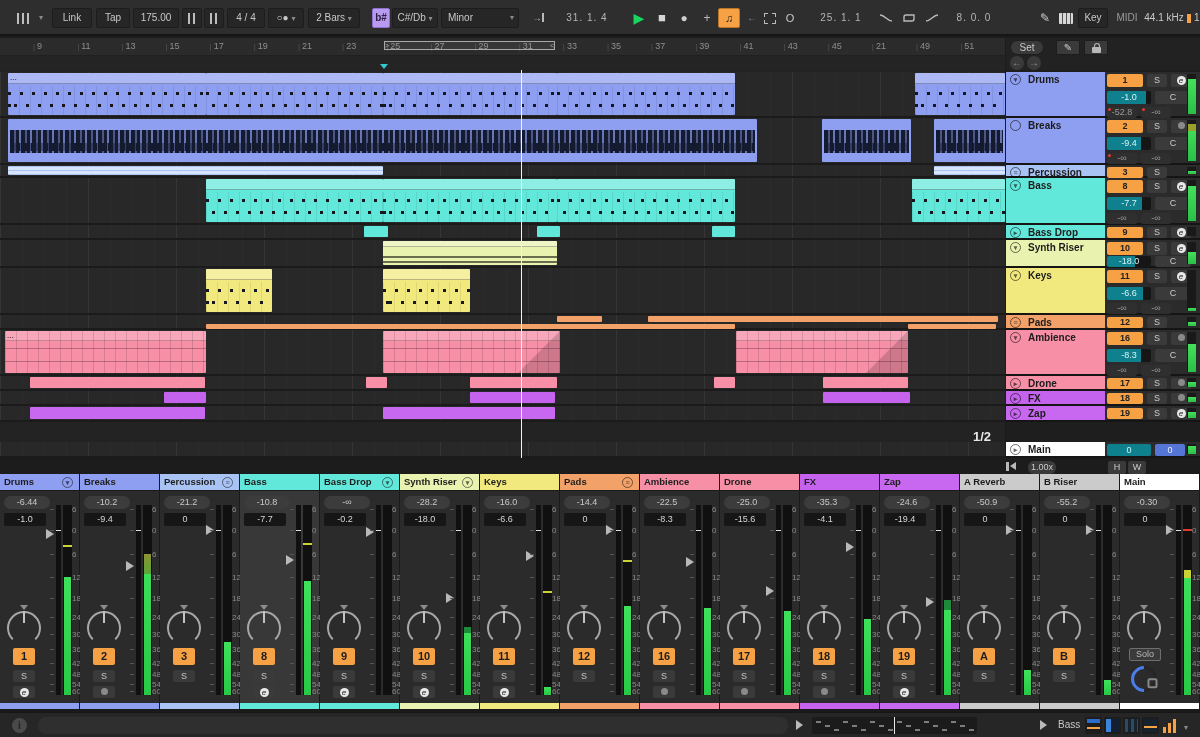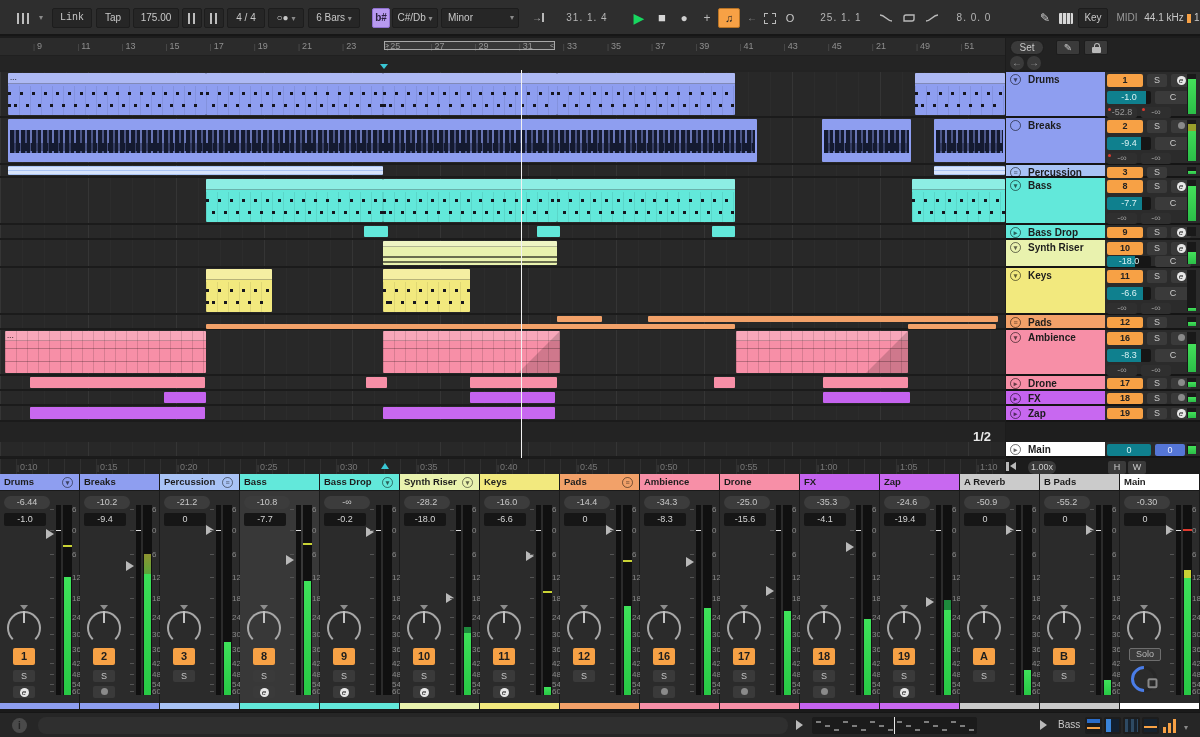--- a/index.html
+++ b/index.html
@@ -159,28 +159,28 @@
   .spk2 { display:inline-block; width:3px; height:9px; background:#b9b9b9; vertical-align:middle; margin-right:1px; }
 </style>
 </head>
 <body>
 
 <div id="app">
 
   <div id="toolbar">
     <span class="tb plain" style="left:12px;width:22px;"><span class="vbars"></span></span>
     <span class="tb plain caret" style="left:36px;width:10px;">▾</span>
-    <span class="tb" style="left:52px;width:40px;font-family:Liberation Mono, monospace;">Link</span>
+    <span class="tb" style="left:52px;width:40px;">Link</span>
     <span class="tb" style="left:96px;width:34px;">Tap</span>
     <span class="tb" style="left:133px;width:46px;">175.00</span>
     <span class="tb" style="left:182px;width:20px;"><span class="vbars" style="width:9px;"></span></span>
     <span class="tb" style="left:204px;width:20px;"><span class="vbars" style="width:9px;"></span></span>
     <span class="tb" style="left:227px;width:38px;">4 / 4</span>
     <span class="tb" style="left:268px;width:36px;"><span>○●</span> <span class="caret">▾</span></span>
-    <span class="tb" style="left:308px;width:52px;"><span>6 Bars</span> <span class="caret">▾</span></span>
+    <span class="tb" style="left:308px;width:52px;"><span>2 Bars</span> <span class="caret">▾</span></span>
     <span class="tb purple" style="left:372px;width:18px;">b#</span>
     <span class="tb" style="left:392px;width:46px;"><span>C#/Db</span> <span class="caret">▾</span></span>
     <span class="tb" style="left:441px;width:78px;text-align:left;padding-left:6px;"><span>Minor</span> <span class="caret" style="float:right;margin:0 4px 0 0;line-height:18px;">▾</span></span>
     <span class="tb plain" style="left:528px;width:20px;color:#b9b9b9;">→<span style="display:inline-block;width:2px;height:9px;background:#b9b9b9;vertical-align:-1px;"></span></span>
     <span class="tb plain numdisp" style="left:552px;width:70px;">31.  1.  4</span>
     <span class="tb plain" id="play-btn" style="left:630px;width:18px;">▶</span>
     <span class="tb plain" id="stop-btn" style="left:654px;width:16px;">■</span>
     <span class="tb plain" id="rec-btn" style="left:676px;width:16px;">●</span>
     <span class="tb plain" style="left:700px;width:14px;color:#b9b9b9;font-size:12px;">+</span>
     <span class="tb orange" style="left:718px;width:22px;font-size:11px;">♫</span>
@@ -558,36 +558,20 @@
         </div>
       </div>
     </div>
   <div id="post-main">
     <span class="spk2"></span><span class="spk"></span>
     <span class="hbox" style="left:22px;top:1px;width:28px;height:13px;position:absolute;border-radius:6px;">1.00x</span>
     <span class="hbox" style="left:102px;top:1px;width:18px;height:13px;position:absolute;">H</span>
     <span class="hbox" style="left:122px;top:1px;width:18px;height:13px;position:absolute;">W</span>
   </div>
 
-  <div id="time-ruler">
-      <div class="t-lab" style="left: 17px;">0:10</div>
-      <div class="t-lab" style="left: 97px;">0:15</div>
-      <div class="t-lab" style="left: 177px;">0:20</div>
-      <div class="t-lab" style="left: 257px;">0:25</div>
-      <div class="t-lab" style="left: 337px;">0:30</div>
-      <div class="t-lab" style="left: 417px;">0:35</div>
-      <div class="t-lab" style="left: 497px;">0:40</div>
-      <div class="t-lab" style="left: 577px;">0:45</div>
-      <div class="t-lab" style="left: 657px;">0:50</div>
-      <div class="t-lab" style="left: 737px;">0:55</div>
-      <div class="t-lab" style="left: 817px;">1:00</div>
-      <div class="t-lab" style="left: 897px;">1:05</div>
-      <div class="t-lab" style="left: 977px;">1:10</div>
-      <div id="t-marker" style="left: 381px;"></div>
-    </div>
 
   <div id="mixer">
       <div class="strip" style="left: 0px;">
         <div class="s-head" style="background: rgb(142, 158, 240);"><span>Drums</span><span class="s-icon">▾</span></div>
         <div class="s-body">
           <div class="peak">-6.44</div>
           <div class="vol">-1.0</div>
           <div class="lane">
             <i style="top: 13%;"></i>
           </div>
@@ -925,21 +909,21 @@
           <div class="mtick" style="top: 69.1px;"></div>
           <div class="knob"></div>
           <div class="numbtn">12</div>
           <div class="sbtn">S</div>
         </div>
         <div class="cbar" style="background: rgb(242, 161, 105);"></div>
       </div>
       <div class="strip" style="left: 640px;">
         <div class="s-head" style="background: rgb(247, 143, 167);"><span>Ambience</span></div>
         <div class="s-body">
-          <div class="peak">-34.3</div>
+          <div class="peak">-22.5</div>
           <div class="vol">-8.3</div>
           <div class="lane">
             <i style="top: 13%;"></i>
           </div>
           <div class="ftri" style="left: 46px; top: 66px;"></div>
           <div class="meter">
             <div class="fill" style="height: 46%;"></div>
           </div>
           <div class="dblab" style="top: 13.8px;">6</div>
           <div class="dbdash" style="top: 17.8px;"></div>
@@ -1137,21 +1121,21 @@
           <div class="dbdash" style="top: 192.6px;"></div>
           <div class="dblab" style="top: 196.2px;">60</div>
           <div class="dbdash" style="top: 200.2px;"></div>
           <div class="knob"></div>
           <div class="numbtn">A</div>
           <div class="sbtn">S</div>
         </div>
         <div class="cbar" style="background: rgb(203, 203, 203);"></div>
       </div>
       <div class="strip" style="left: 1040px;">
-        <div class="s-head" style="background: rgb(203, 203, 203);"><span>B Pads</span></div>
+        <div class="s-head" style="background: rgb(203, 203, 203);"><span>B Riser</span></div>
         <div class="s-body">
           <div class="peak">-55.2</div>
           <div class="vol">0</div>
           <div class="lane">
             <i style="top: 13%;"></i>
           </div>
           <div class="ftri" style="left: 46px; top: 33.7px;"></div>
           <div class="meter">
             <div class="fill" style="height: 8%;"></div>
           </div>

